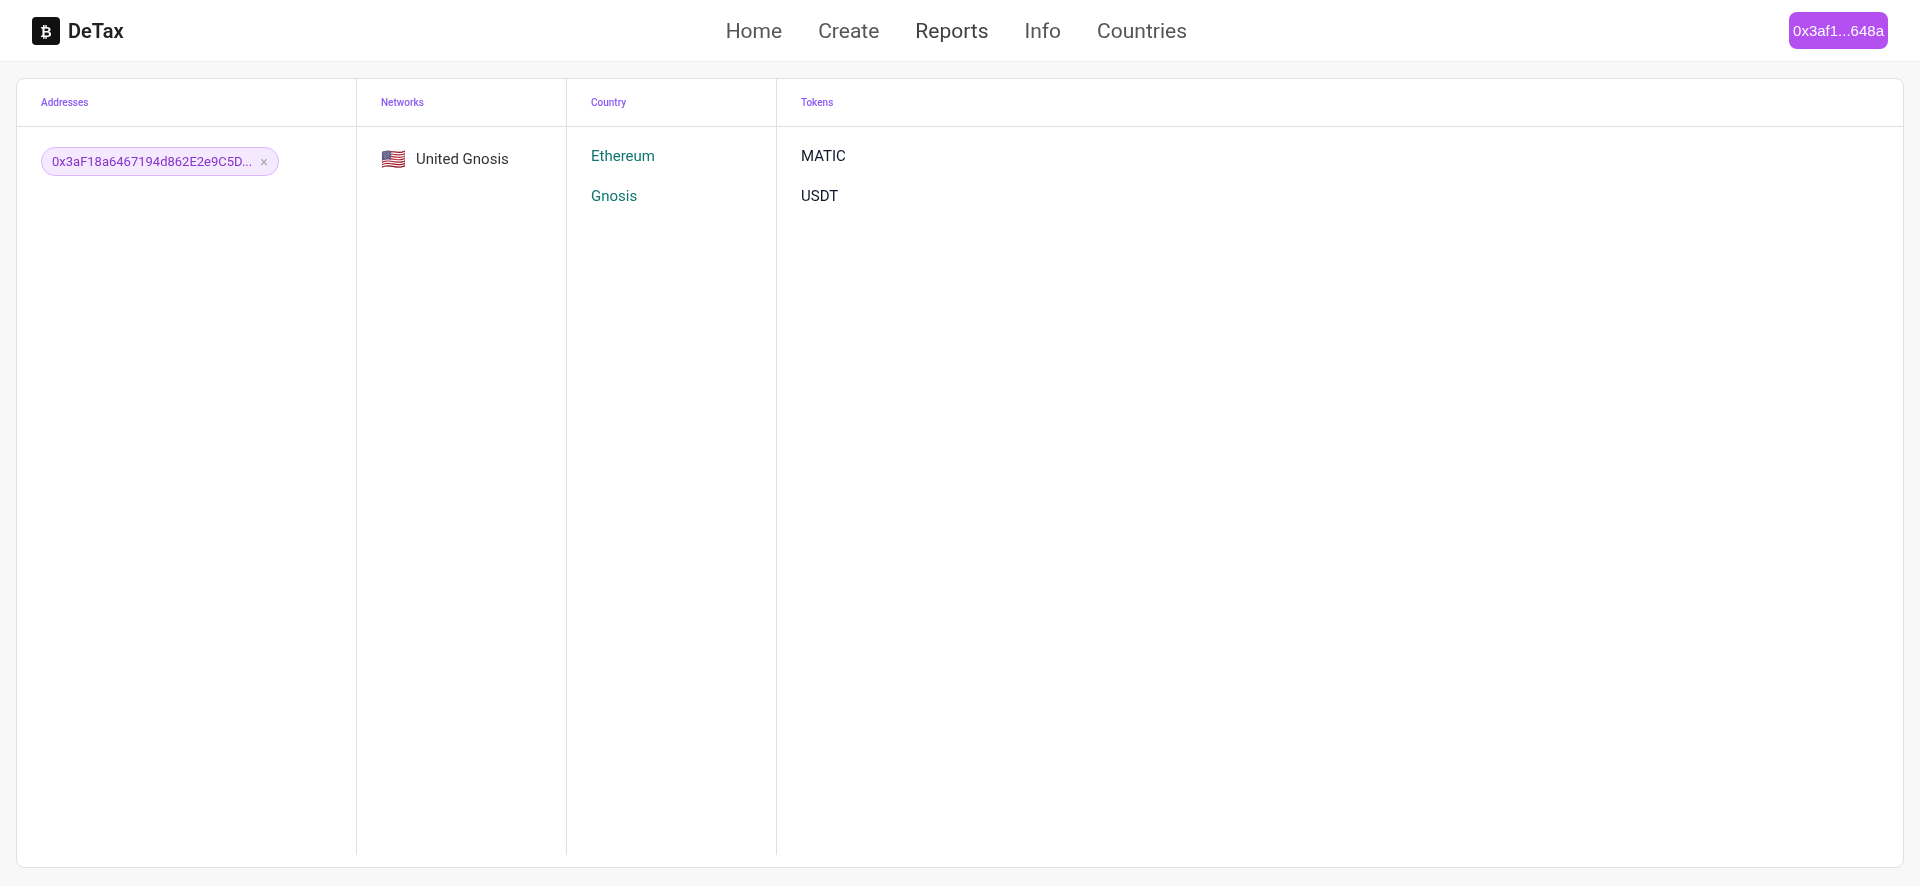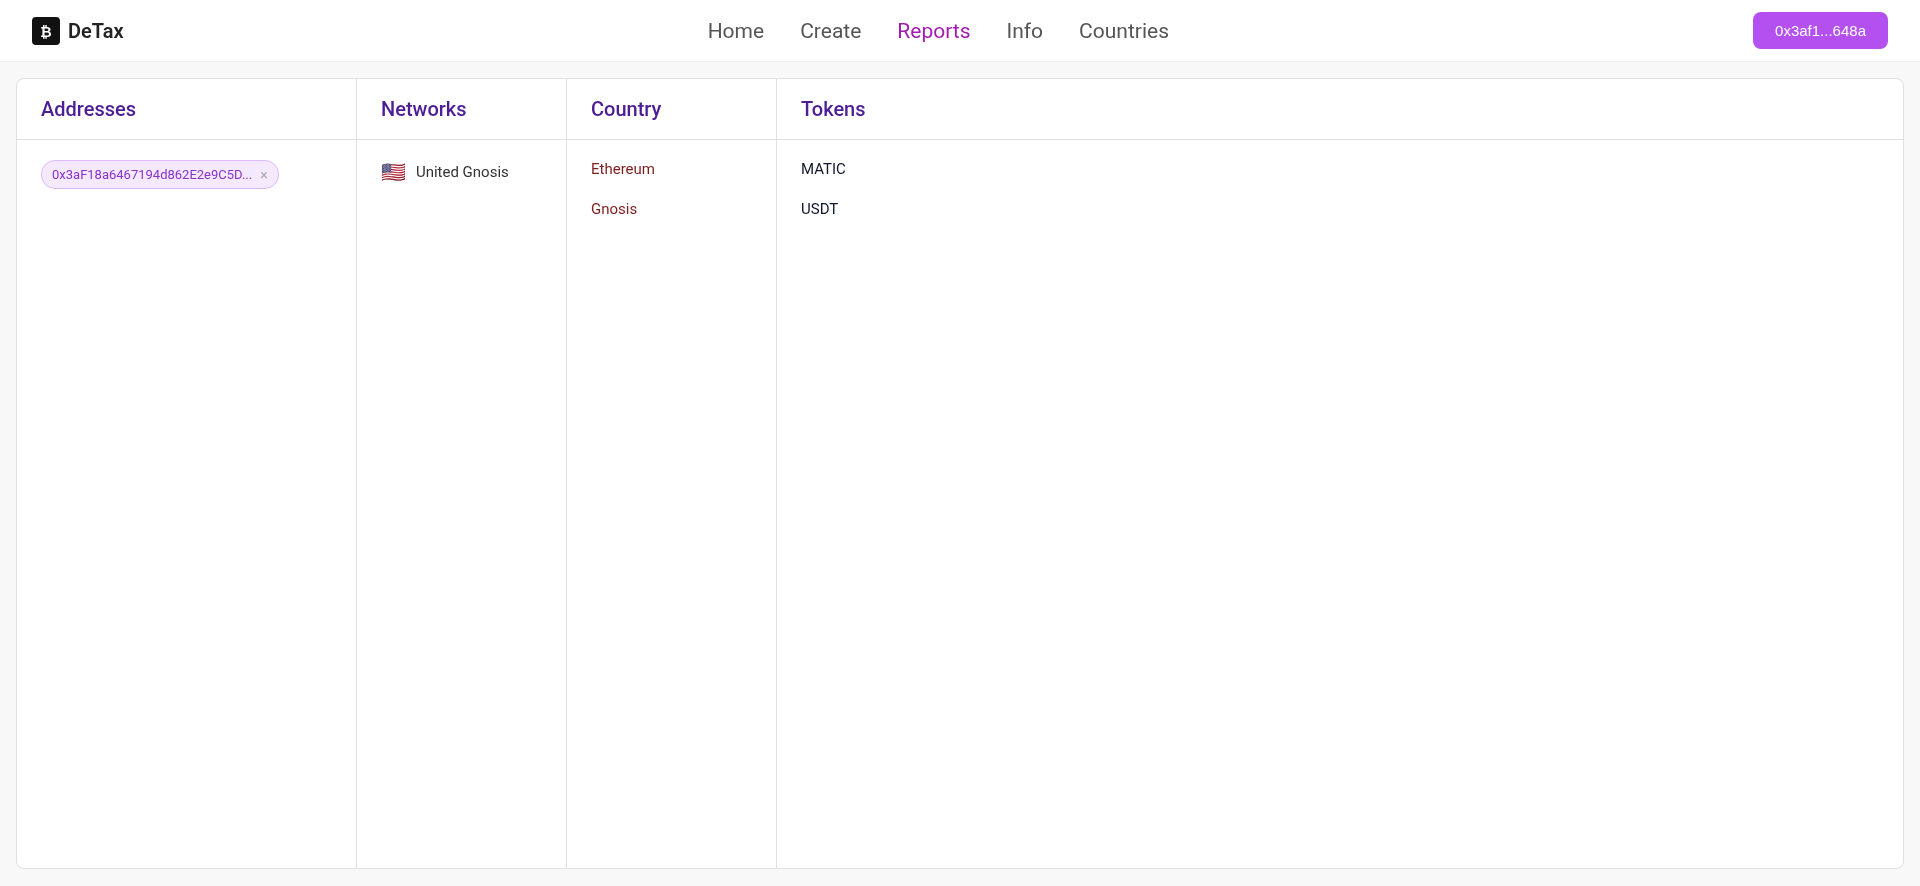--- a/index.html
+++ b/index.html
@@ -48,29 +48,29 @@
       font-size: 21px;
     }
 
     .nav-link {
       color: #555;
       text-decoration: none;
       cursor: pointer;
     }
 
     .nav-link.active {
-      color: #a21caf;
+      color: #404040;
     }
 
     .wallet-button {
       background: #b44ff0;
       color: #fff;
       border: none;
       border-radius: 8px;
-      padding: 10px 22px;
+      padding: 10px 4px;
       font-size: 15px;
       font-weight: 500;
       cursor: pointer;
     }
 
     
     .main-content {
       padding: 16px;
     }
 
@@ -85,23 +85,23 @@
     }
 
     .table-header {
       display: grid;
       grid-template-columns: 340px 210px 210px 1fr;
       border-bottom: 1px solid #e0e0e0;
     }
 
     .table-header-cell {
       padding: 18px 24px;
-      font-size: 20px;
+      font-size: 10px;
       font-weight: 500;
-      color: #4c1d95;
+      color: #8b5cf6;
       border-right: 1px solid #e0e0e0;
     }
 
     .table-header-cell:last-child {
       border-right: none;
     }
 
     .table-body {
       display: grid;
       grid-template-columns: 340px 210px 210px 1fr;
@@ -156,21 +156,21 @@
       color: #333;
     }
 
     .flag-emoji {
       font-size: 20px;
     }
 
     
     .network-item {
       font-size: 15px;
-      color: #7f1d1d;
+      color: #0f766e;
       margin-bottom: 22px;
     }
 
     .network-item:last-child {
       margin-bottom: 0;
     }
 
     
     .token-item {
       font-size: 15px;

